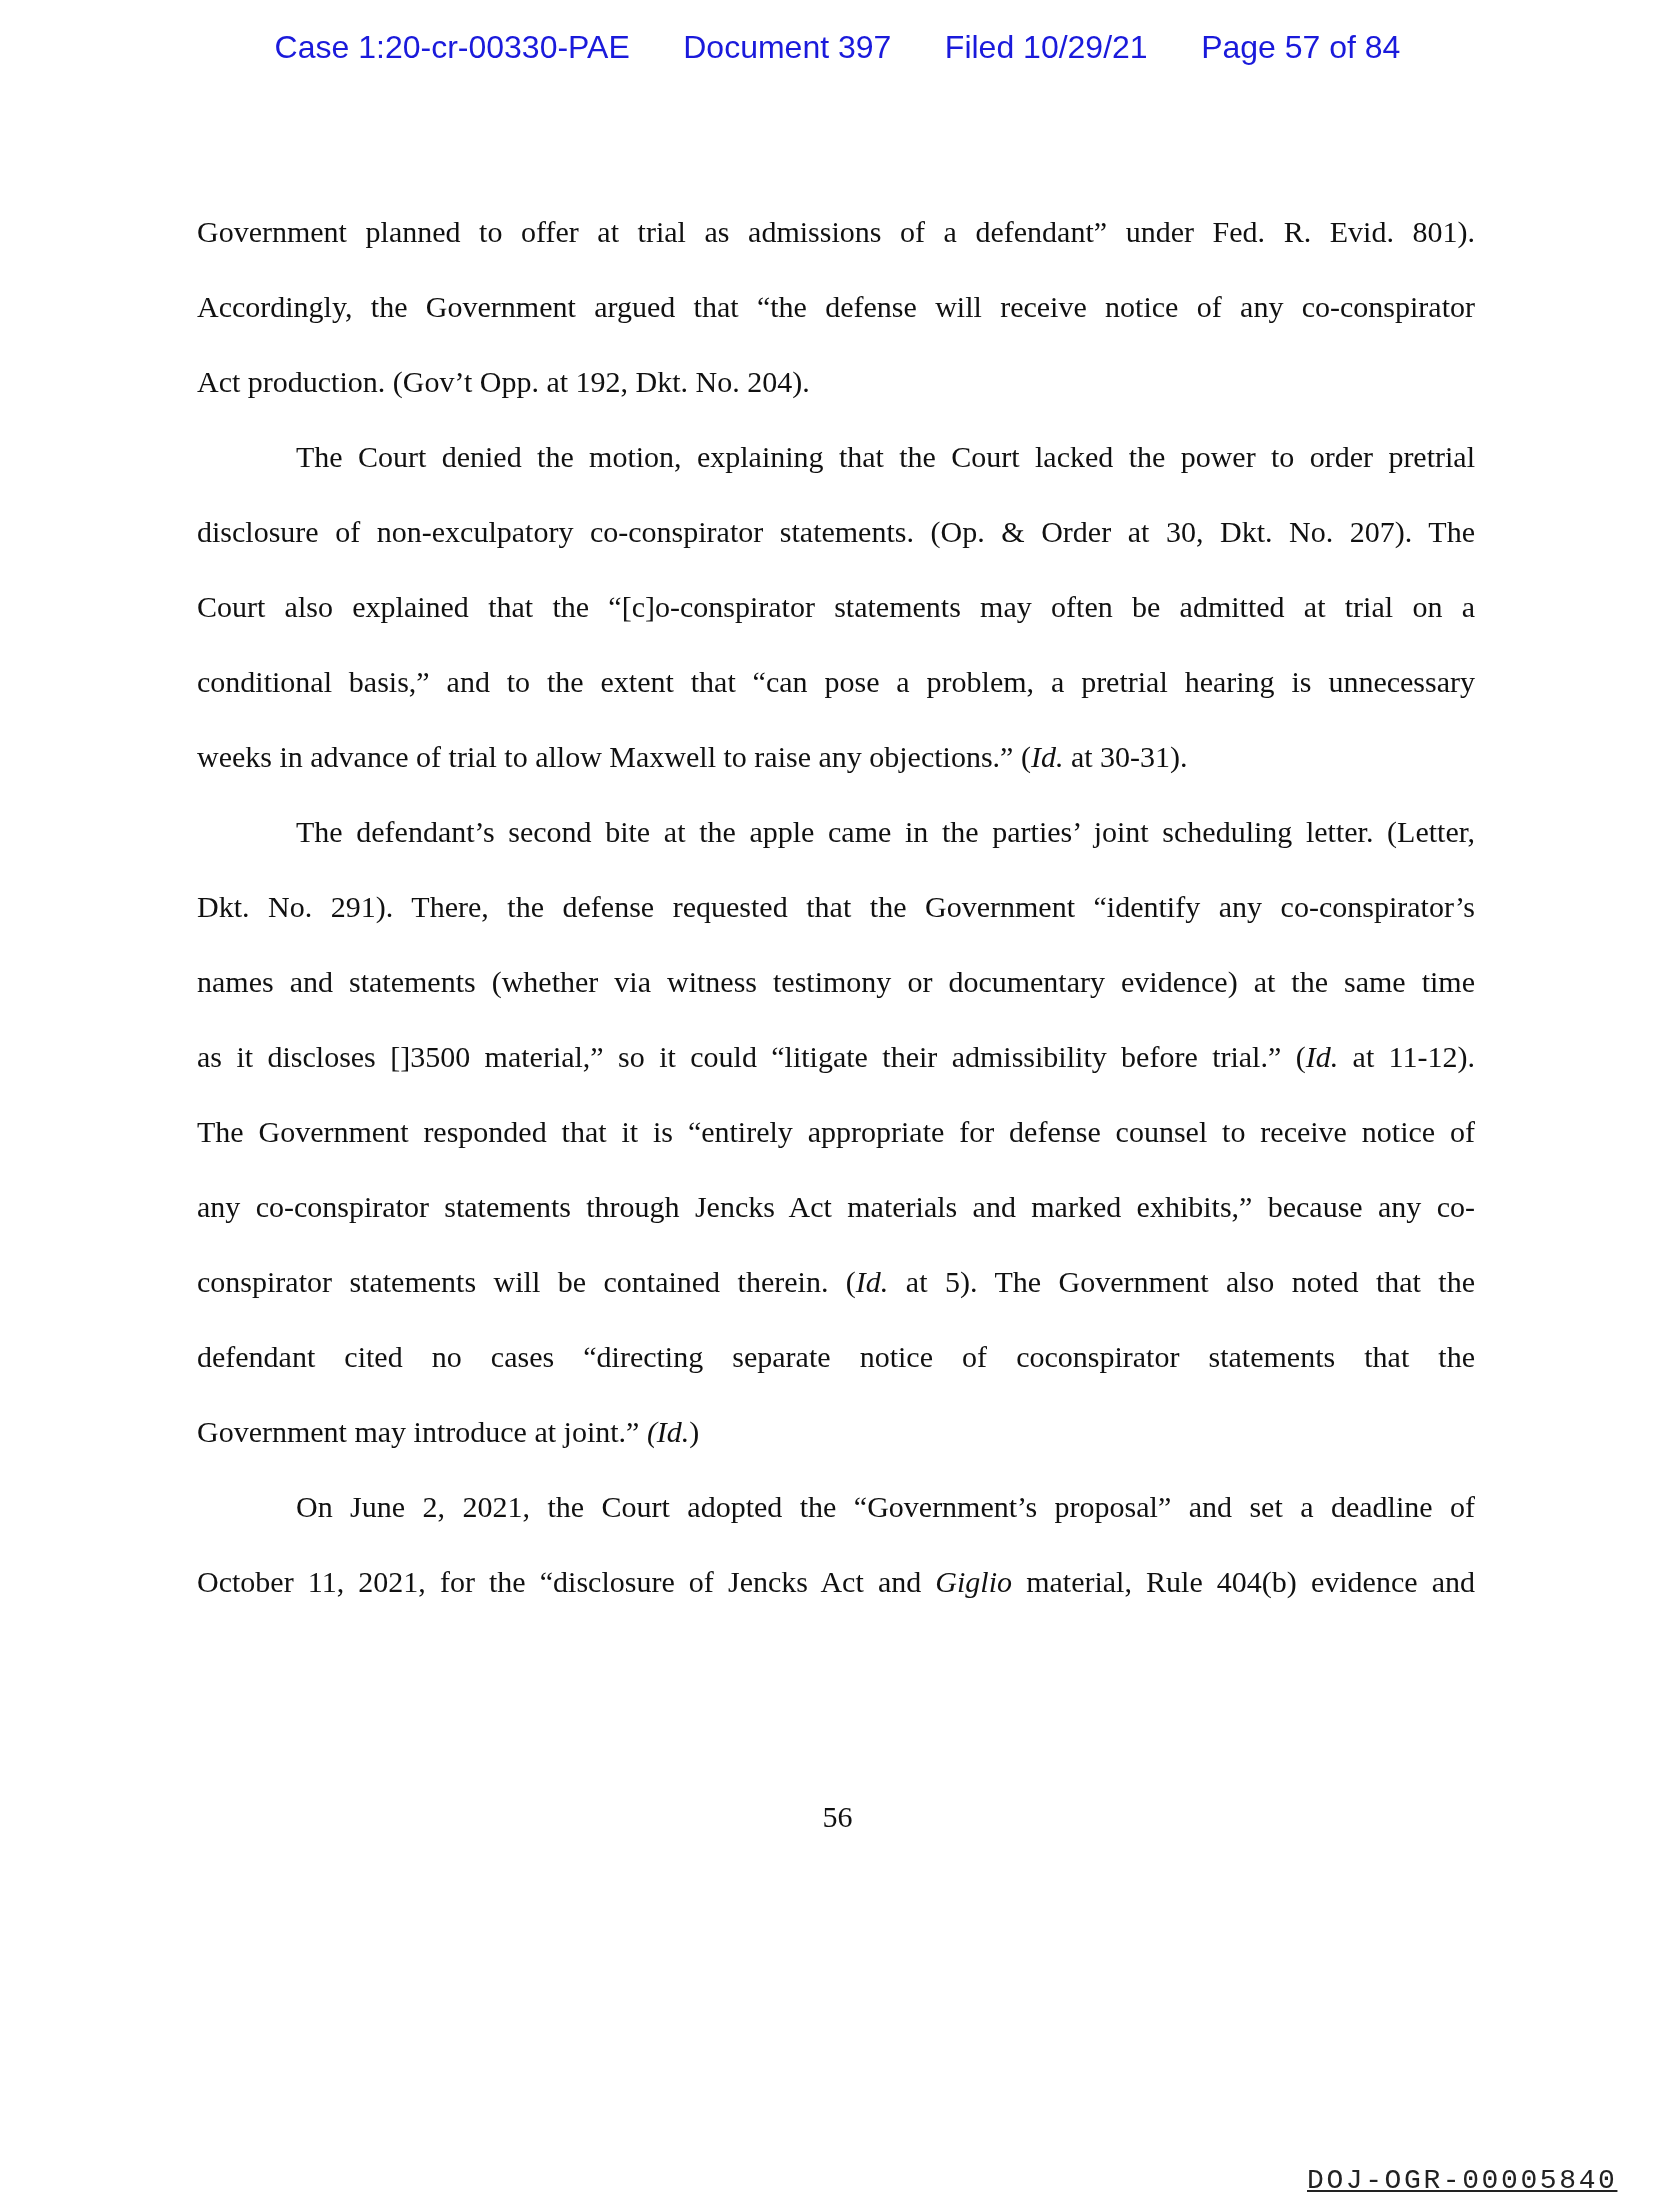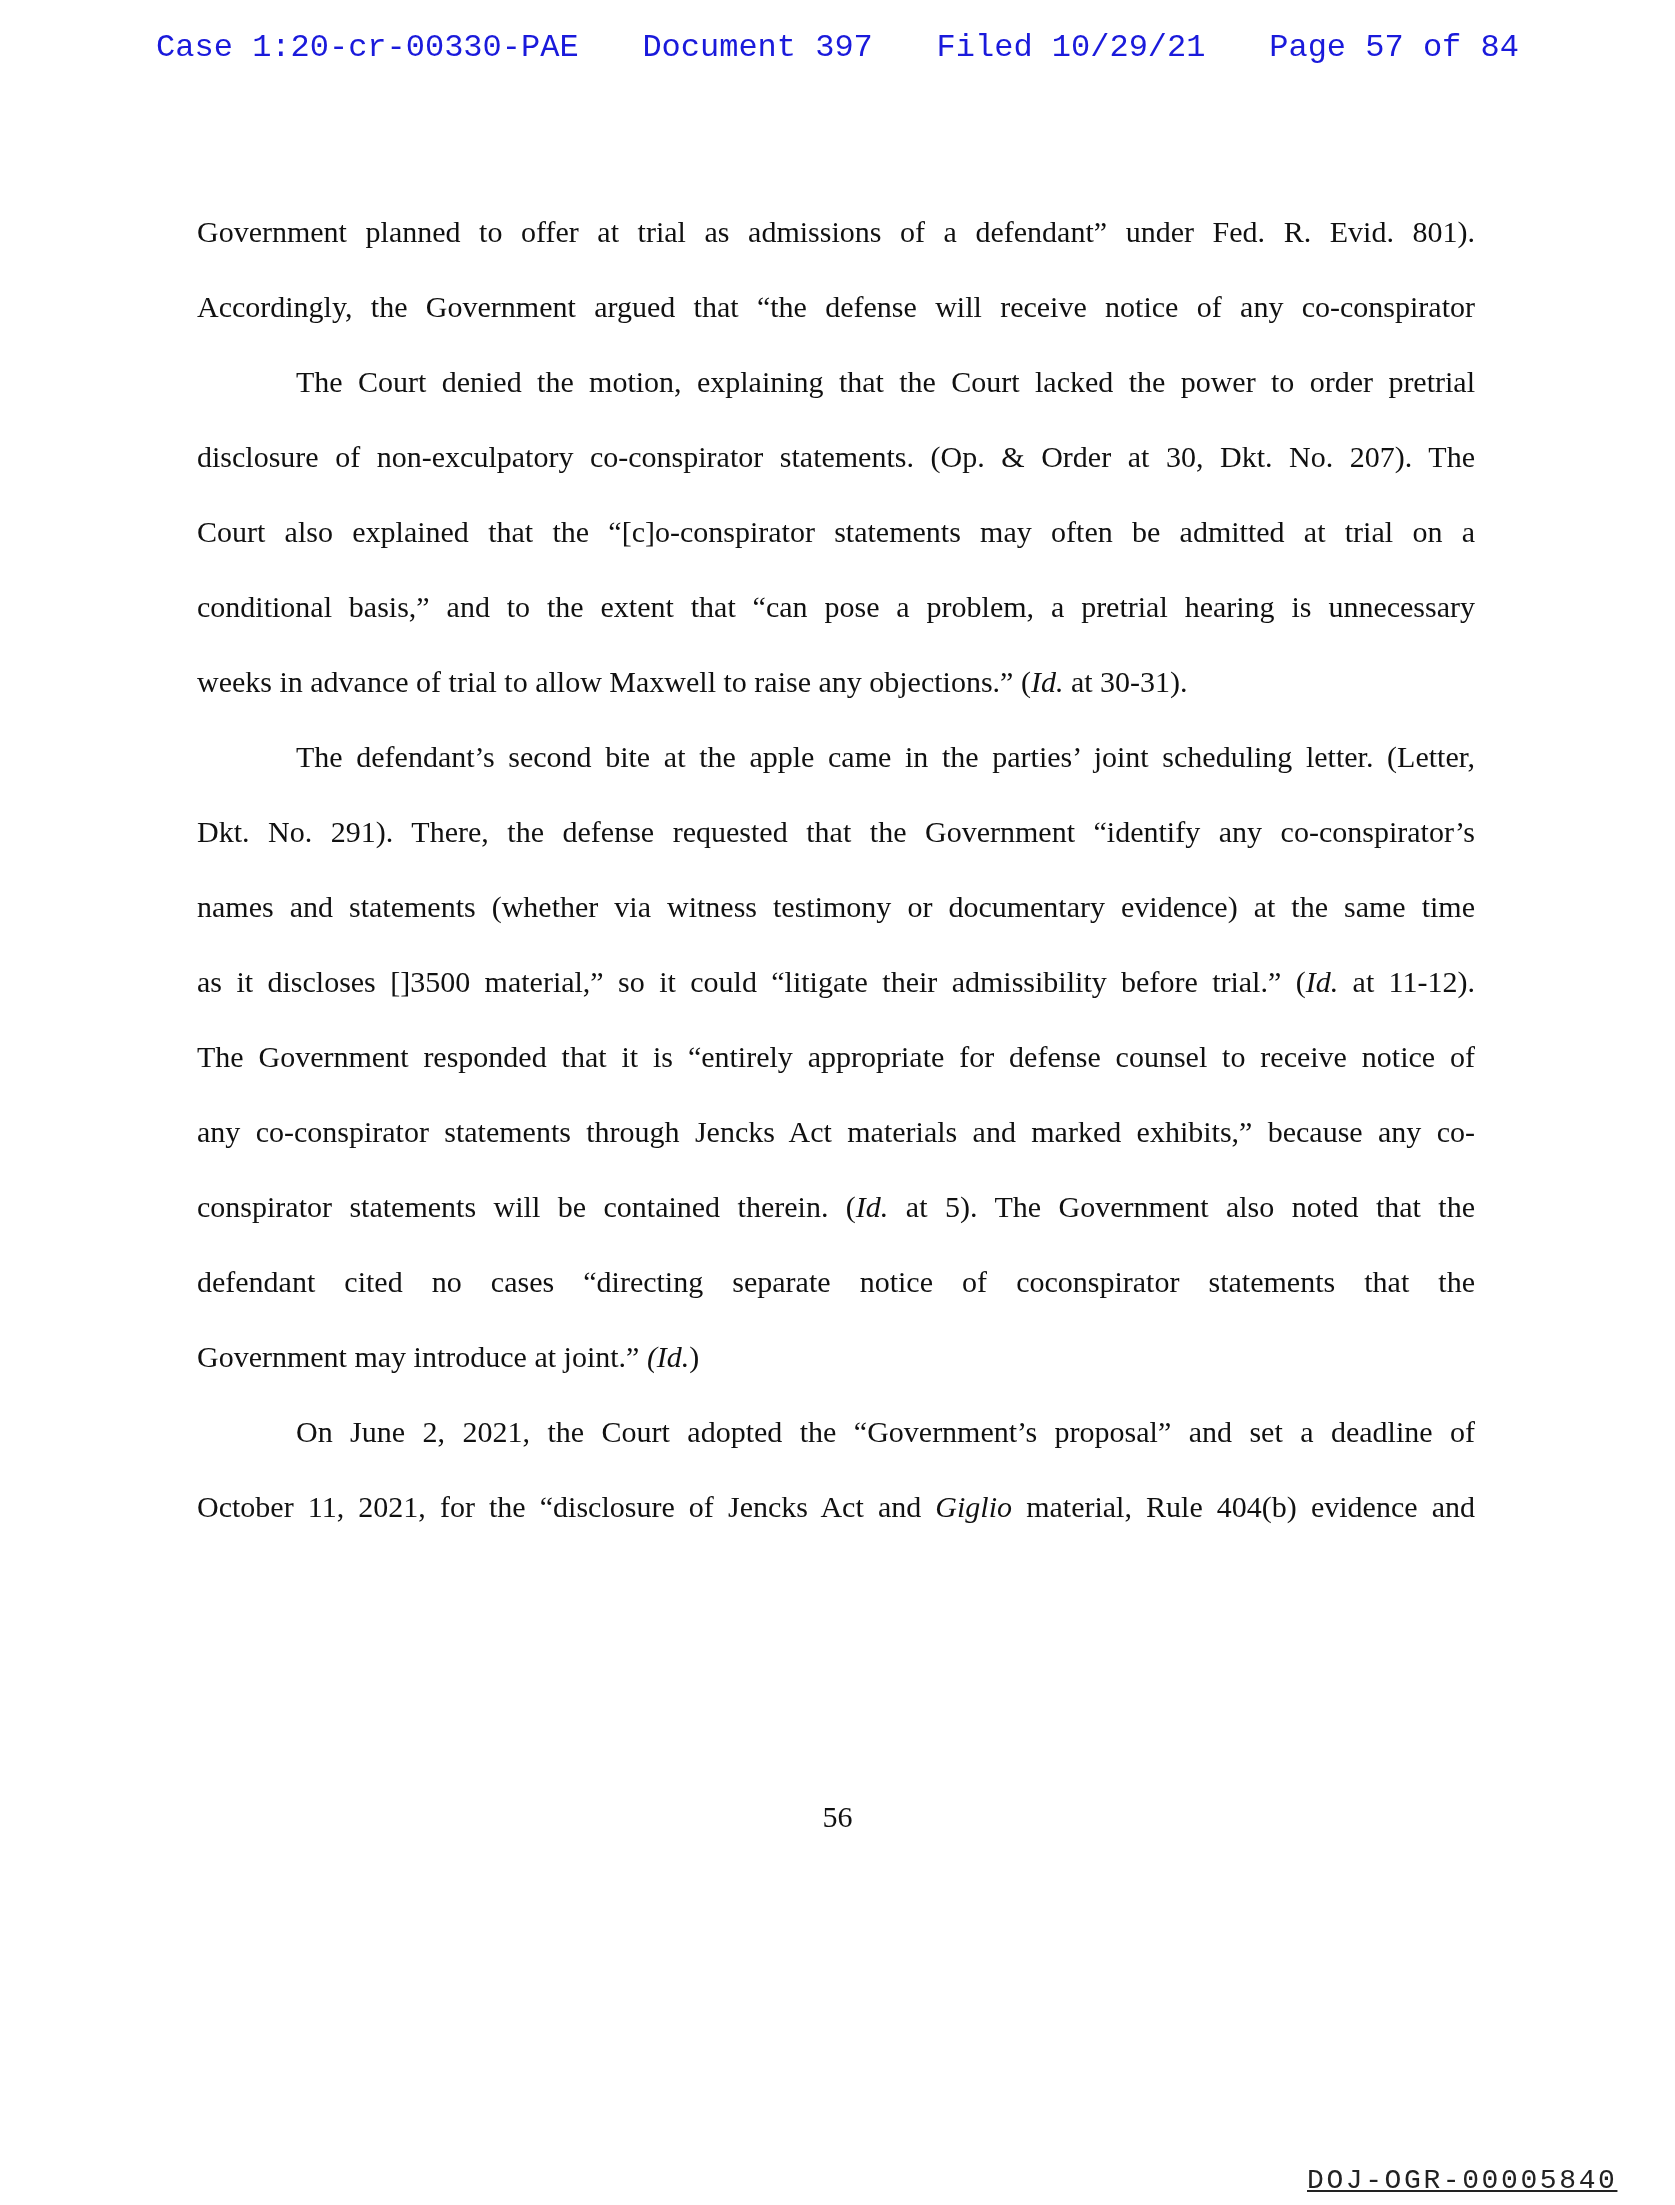--- a/index.html
+++ b/index.html
@@ -1,20 +1,20 @@
 <!DOCTYPE html>
 <html style="font-size:10.5px"><head>
 <meta charset="utf-8">
 <style>
   html, body { margin: 0; padding: 0; background: #ffffff; }
   body { width: 1675px; height: 2205px; position: relative; overflow: hidden; }
   .page { position: absolute; left: 0; top: 0; width: 1675px; height: 2205px; background: #fff; }
   .header {
     position: absolute; top: 29px; left: 0; width: 1675px; text-align: center;
-    font-family: Liberation Mono, monospace; font-size: 32px; color: #1a1adb;
+    font-family: Liberation Sans, sans-serif; font-size: 32px; color: #1a1adb;
     white-space: nowrap;
   }
   .header span { display: inline-block; margin: 0 22.3px; }
   .body {
     position: absolute; left: 197px; top: 194px; width: 1278px;
     font-family: "Liberation Serif", serif; font-size: 30px; color: #111;
     line-height: 75px;
   }
   .line { display: block; white-space: nowrap; text-align: justify; text-align-last: justify; height: 75px; }
   .line.last { text-align-last: left; }
@@ -36,20 +36,21 @@
   <div class="header" style="color: rgb(26, 26, 219);">
     <span>Case 1:20-cr-00330-PAE</span>
     <span>Document 397</span>
     <span>Filed 10/29/21</span>
     <span>Page 57 of 84</span>
   </div>
 
   <div class="body">
     <span class="line">Government planned to offer at trial as admissions of a defendant” under Fed. R. Evid. 801).</span>
     <span class="line">Accordingly, the Government argued that “the defense will receive notice of any co-conspirator</span>
+    <span class="line last">Act production.  (Gov’t Opp. at 192, Dkt. No. 204).</span>
 
     <span class="line indent">The Court denied the motion, explaining that the Court lacked the power to order pretrial</span>
     <span class="line">disclosure of non-exculpatory co-conspirator statements.  (Op. &amp; Order at 30, Dkt. No. 207).  The</span>
     <span class="line">Court also explained that the “[c]o-conspirator statements may often be admitted at trial on a</span>
     <span class="line">conditional basis,” and to the extent that “can pose a problem, a pretrial hearing is unnecessary</span>
     <span class="line last"><span>weeks in advance of trial to allow Maxwell to raise any objections.”  (</span><i>Id.</i><span> at 30-31).</span></span>
 
     <span class="line indent">The defendant’s second bite at the apple came in the parties’ joint scheduling letter.  (Letter,</span>
     <span class="line">Dkt. No. 291).  There, the defense requested that the Government “identify any co-conspirator’s</span>
     <span class="line">names and statements (whether via witness testimony or documentary evidence) at the same time</span>

